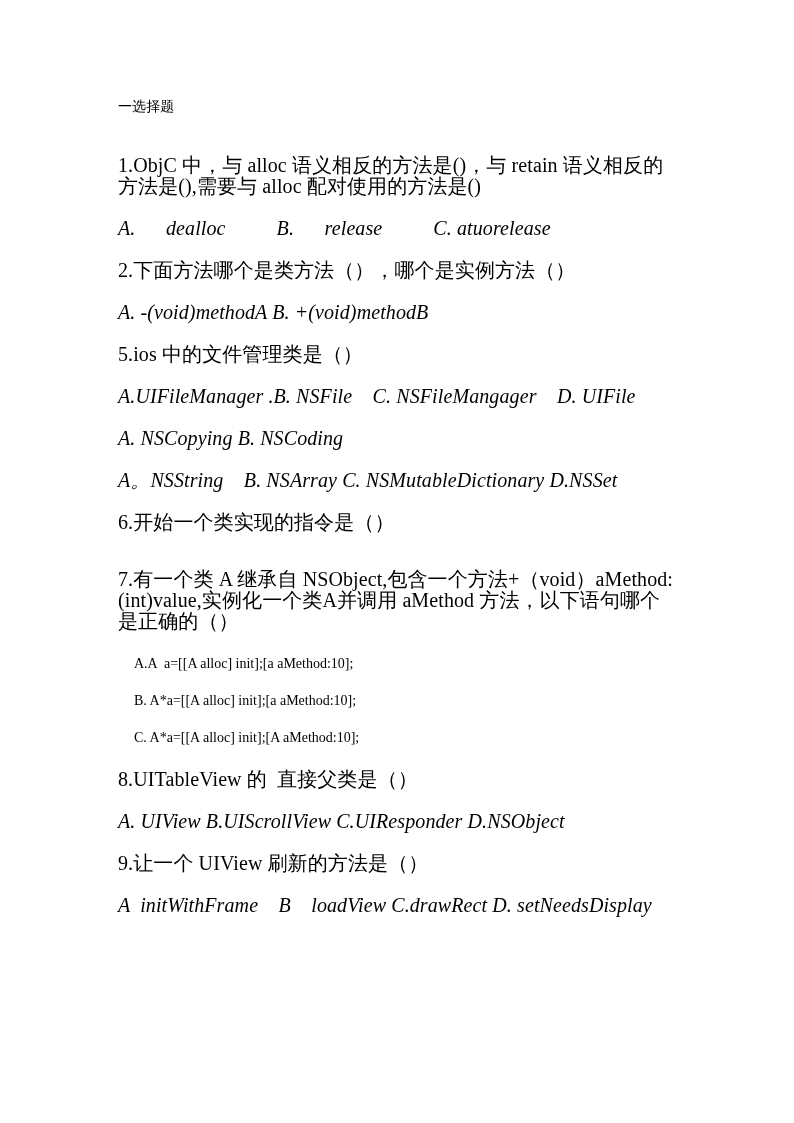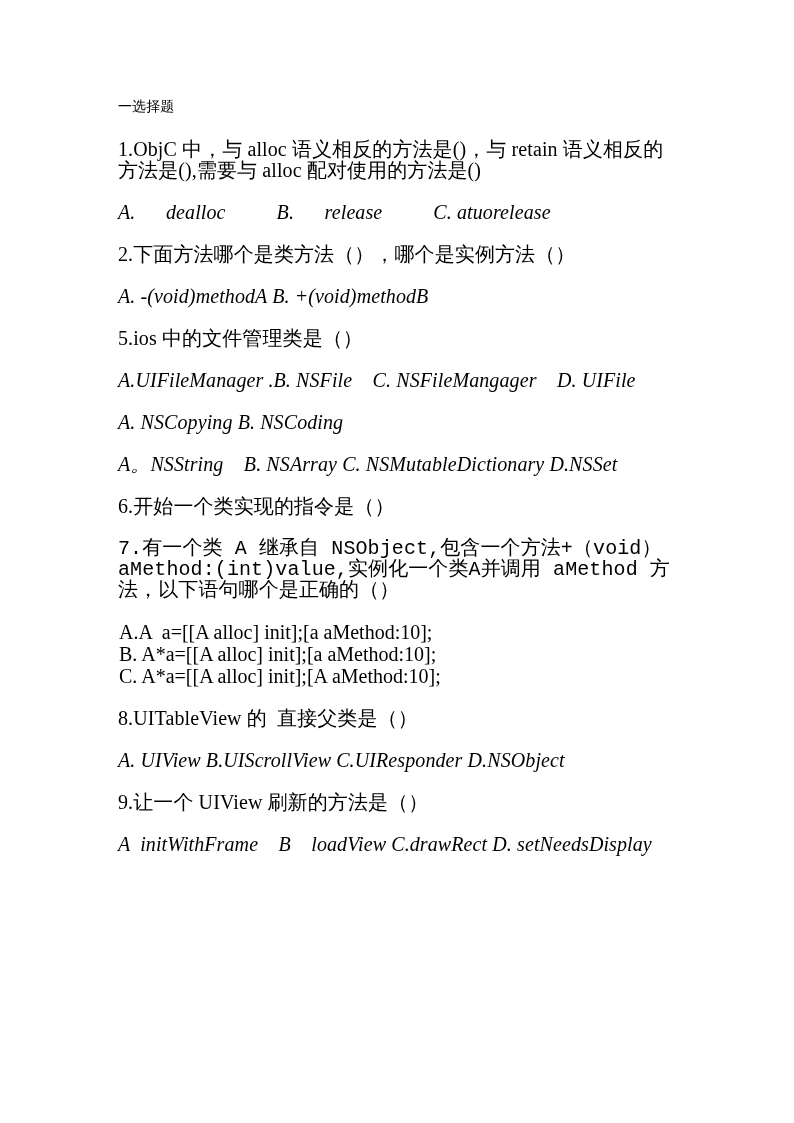--- a/index.html
+++ b/index.html
@@ -32,49 +32,48 @@
   .para {
     font-size: 20px;
     line-height: 21px;
     margin: 0 0 21px 0;
     white-space: pre-wrap;
     word-wrap: break-word;
     letter-spacing: 0.1px;
   }
   .para.heading {
     font-size: 14px;
-    margin-bottom: 22px;
+    margin-bottom: 38px;
   }
   
   .para, .para * {
     font-family: "Liberation Serif", "DejaVu Sans", "DejaVu Serif", serif;
   }
   .cjk {
     font-family: "DejaVu Sans", "Liberation Sans", sans-serif;
     font-size: 14px;
   }
   .q-text {
     margin-bottom: 21px;
   }
   .opt-line {
     margin-bottom: 21px;
     font-style: italic;
   }
   .opt-block {
     margin: 0 0 21px 0;
   }
   .opt-block .opt-sub {
-    margin: 1px;
+    margin: 16px;
     line-height: 21px;
-    font-size: 20px;
+    font-size: 14px;
     white-space: pre-wrap;
   }
   .gap-before {
-    margin-top: 21px;
-    font-family: Liberation Mono, monospace;
+    margin-top: 36px;
   }
 </style>
 </head>
 <body>
 
 <div class="page">
   <div class="doc-body">
 
     <p class="para heading cjk">一选择题</p>
 

